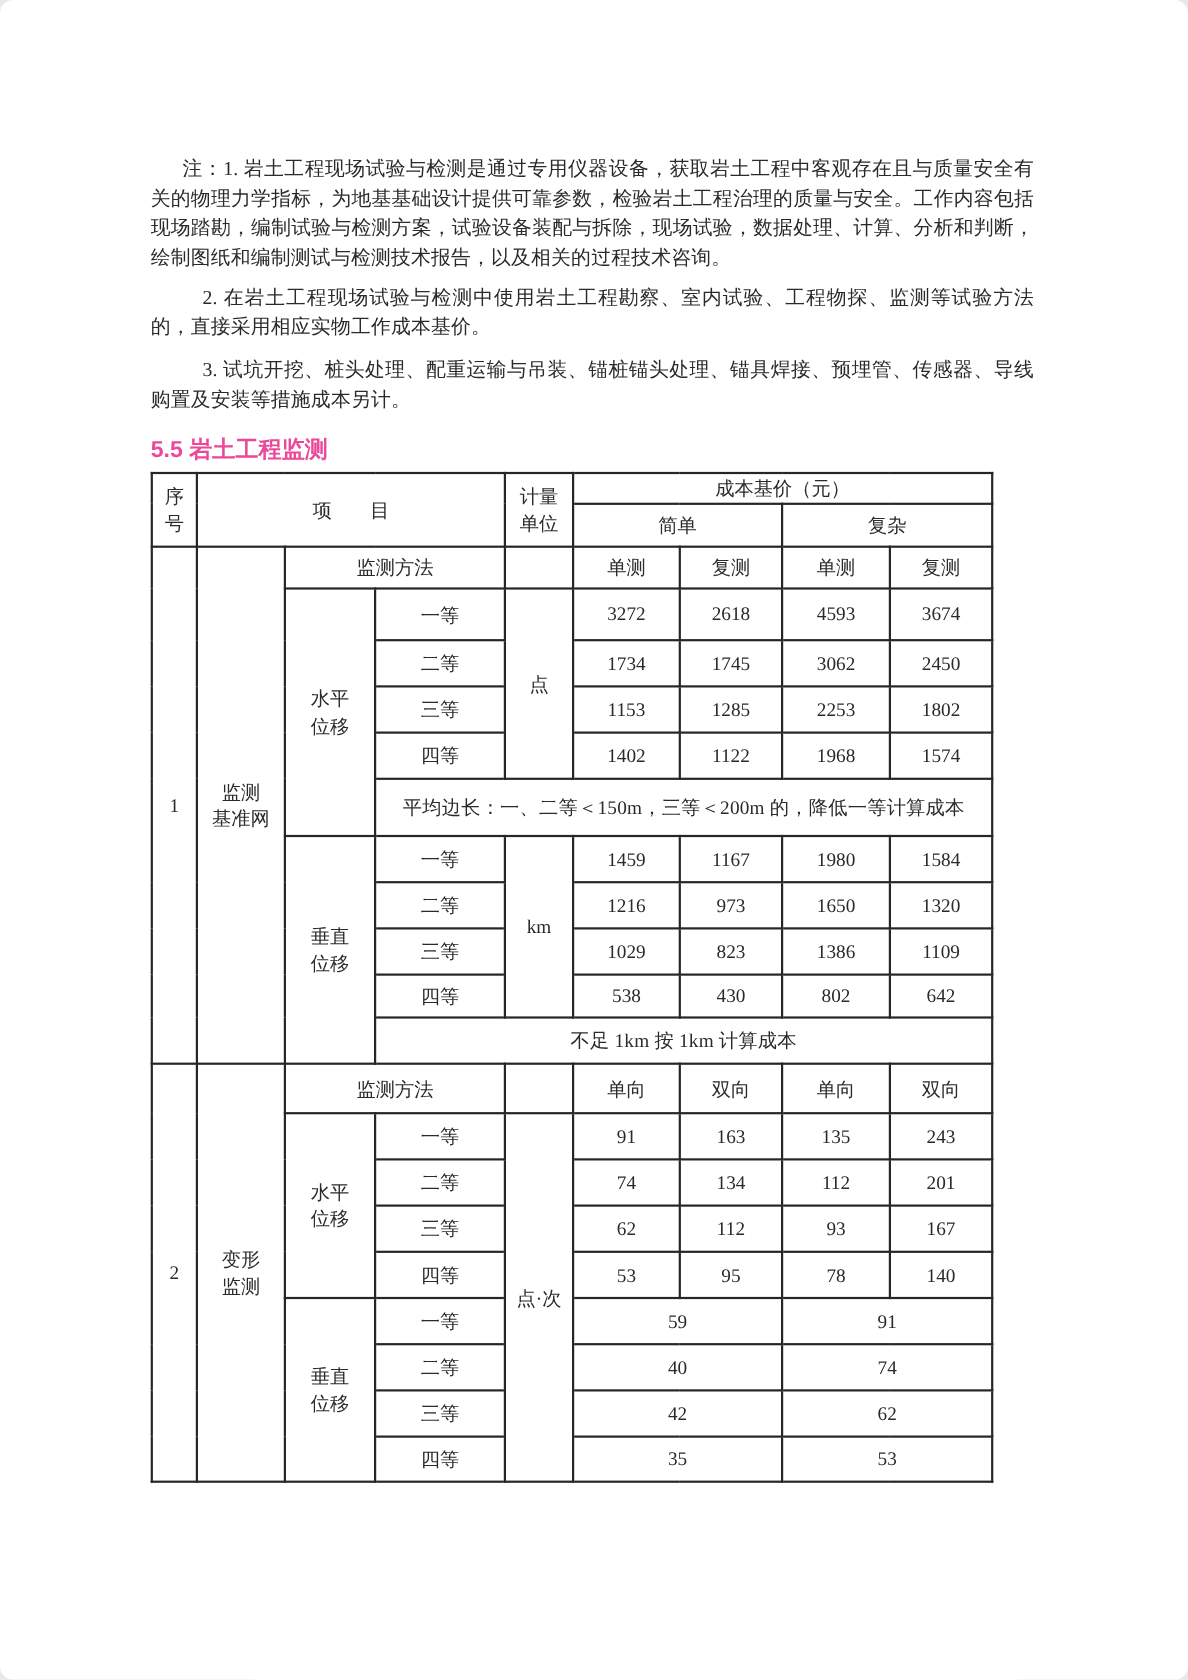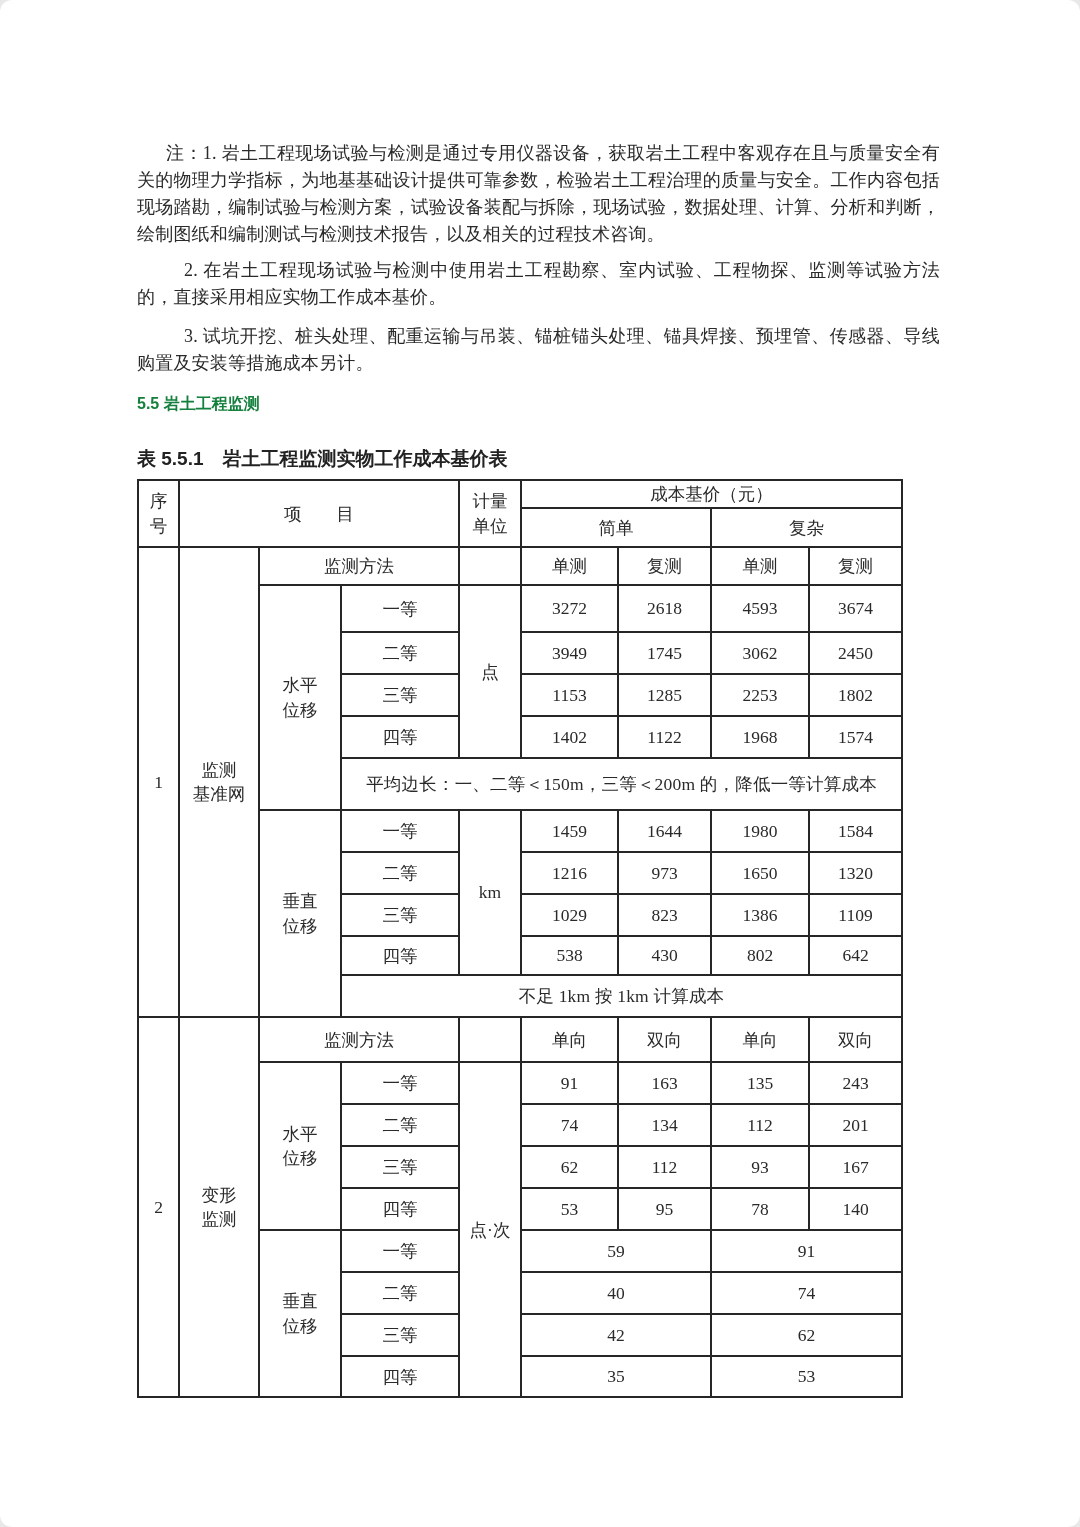--- a/index.html
+++ b/index.html
@@ -23,21 +23,21 @@
     text-justify:inter-ideograph;
     letter-spacing:0.2px;
   }
   .p1 { margin-top:140px; text-indent:29px; }
   .p2 { margin-top:9px;  text-indent:47px; }
   .p3 { margin-top:12px; text-indent:47px; }
 
   .sec-heading {
     margin:17px 0 0 0;
     font-family:"Liberation Sans","DejaVu Sans",sans-serif;
-    font-size:16px; font-weight:bold; color:#15803d;
+    font-size:21px; font-weight:bold; color:#ec4899;
   }
   .tbl-title {
     margin:31px 0 0 0;
     font-family:"Liberation Sans","DejaVu Sans",sans-serif;
     font-size:19px; font-weight:bold; color:#222;
   }
 
   table.cost {
     margin-top:7px;
     border-collapse:collapse;
@@ -83,21 +83,20 @@
 <body>
 
 <div class="page">
   <div class="content">
 
     <p class="note p1">注：1. 岩土工程现场试验与检测是通过专用仪器设备，获取岩土工程中客观存在且与质量安全有关的物理力学指标，为地基基础设计提供可靠参数，检验岩土工程治理的质量与安全。工作内容包括现场踏勘，编制试验与检测方案，试验设备装配与拆除，现场试验，数据处理、计算、分析和判断，绘制图纸和编制测试与检测技术报告，以及相关的过程技术咨询。</p>
     <p class="note p2">2. 在岩土工程现场试验与检测中使用岩土工程勘察、室内试验、工程物探、监测等试验方法的，直接采用相应实物工作成本基价。</p>
     <p class="note p3">3. 试坑开挖、桩头处理、配重运输与吊装、锚桩锚头处理、锚具焊接、预埋管、传感器、导线购置及安装等措施成本另计。</p>
 
     <h2 class="sec-heading">5.5  岩土工程监测</h2>
-    <h3 class="tbl-title">表 5.5.1　岩土工程监测实物工作成本基价表</h3>
 
     <table class="cost">
       <colgroup>
         <col style="width:41px">
           <col style="width:80px">
           <col style="width:82px">
         <col style="width:118px">
           <col style="width:62px">
           <col style="width:97px">
         <col style="width:93px">
@@ -135,21 +134,21 @@
 位移</td>
           <td>一等</td>
           <td rowspan="4">点</td>
           <td>3272</td>
           <td>2618</td>
           <td>4593</td>
           <td>3674</td>
         </tr>
         <tr class="r40">
           <td>二等</td>
-          <td>3949</td>
+          <td>1734</td>
           <td>1745</td>
           <td>3062</td>
           <td>2450</td>
         </tr>
         <tr class="r40">
           <td>三等</td>
           <td>1153</td>
           <td>1285</td>
           <td>2253</td>
           <td>1802</td>
@@ -163,21 +162,21 @@
         </tr>
         <tr class="r50">
           <td colspan="6" class="note-cell">平均边长：一、二等＜150m，三等＜200m 的，降低一等计算成本</td>
         </tr>
         <tr class="r40">
           <td rowspan="5" class="pre">垂直
 位移</td>
           <td>一等</td>
           <td rowspan="4">km</td>
           <td>1459</td>
-          <td>1644</td>
+          <td>1167</td>
           <td>1980</td>
           <td>1584</td>
         </tr>
         <tr class="r40">
           <td>二等</td>
           <td>1216</td>
           <td>973</td>
           <td>1650</td>
           <td>1320</td>
         </tr>

